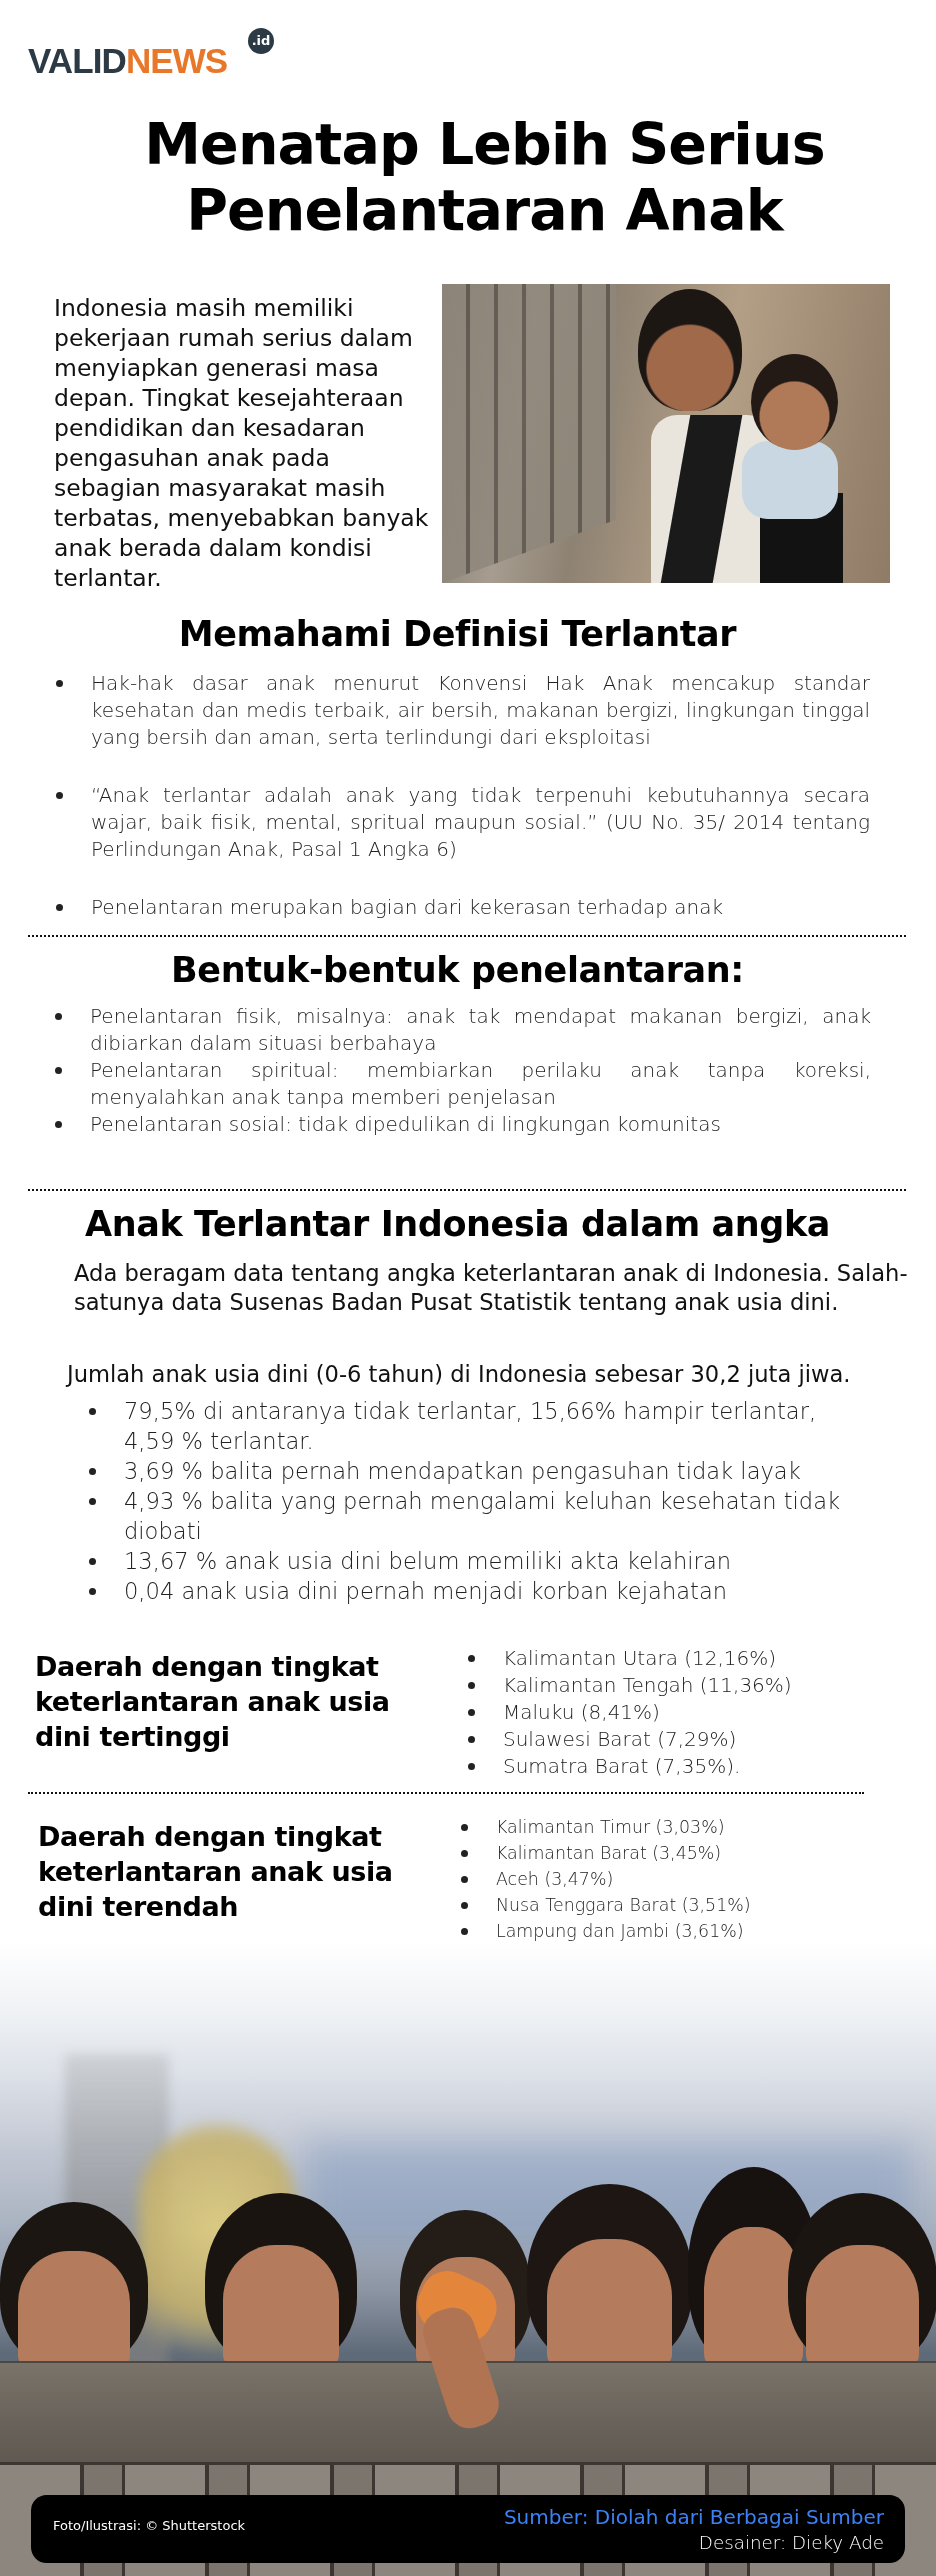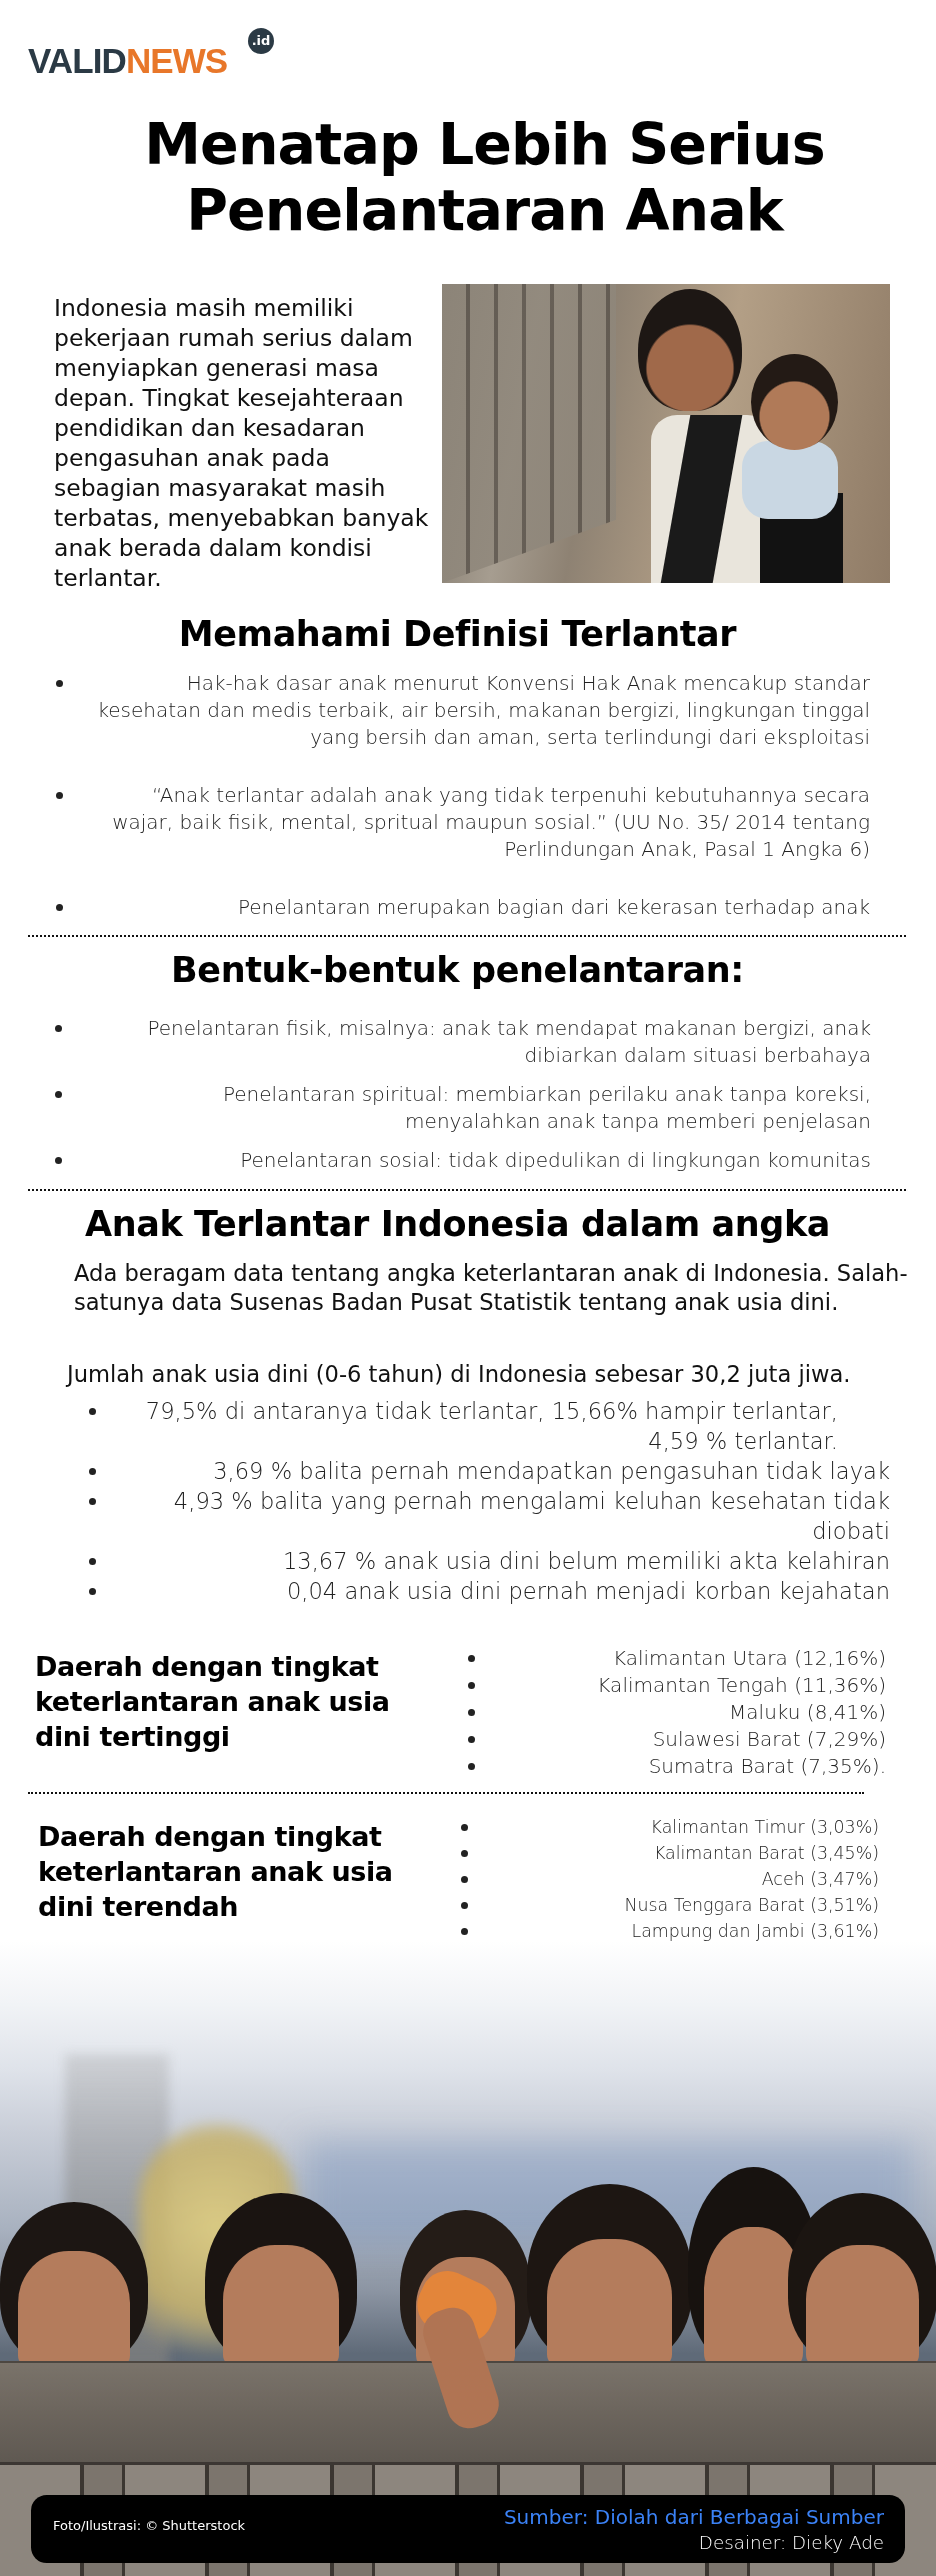--- a/index.html
+++ b/index.html
@@ -21,31 +21,31 @@
   .hero-photo .girl-head { position: absolute; left: 196px; top: 5.2px; width: 104px; height: 122px; border-radius: 50% 50% 45% 45%; background: radial-gradient(circle at 50% 65%, #a0694a 0 45%, #1d1714 47%); }
   .hero-photo .girl-body { position: absolute; left: 209px; top: 131px; width: 122px; height: 174px; border-radius: 26px 26px 0 0; background: #e9e5dc; }
   .hero-photo .strap { position: absolute; left: 233px; top: 131px; width: 52px; height: 174px; background: #1a1a1a; transform: skewX(-10deg); }
   .hero-photo .baby-head { position: absolute; left: 309px; top: 70px; width: 87px; height: 96px; border-radius: 50%; background: radial-gradient(circle at 50% 65%, #b07a58 0 45%, #231a15 47%); }
   .hero-photo .baby-body { position: absolute; left: 300px; top: 157px; width: 96px; height: 78px; border-radius: 26px; background: #c9d7e3; }
   .hero-photo .baby-back { position: absolute; left: 318px; top: 209px; width: 83px; height: 96px; background: #121212; }
 
   .section-title { position: absolute; left: 0; width: 915px; text-align: center; font-weight: 900; font-size: 35px; line-height: 42px; color: #000; letter-spacing: -0.4px; }
 
   ul.bullets { position: absolute; list-style: none; }
-  ul.bullets li { position: relative; color: #222; font-weight: 300; text-align: right; }
+  ul.bullets li { position: relative; color: #222; font-weight: 300; }
   ul.bullets li::before { content: ""; position: absolute; left: -35px; width: 7px; height: 7px; border-radius: 50%; background: #222; }
 
   .def-list { left: 91px; top: 670px; width: 779px; }
   .def-list li { font-size: 20px; line-height: 27px; text-align: justify; }
   .def-list li::before { top: 10.4px; left: -38px; }
 
   .divider { position: absolute; left: 28px; width: 878px; border-top: 2.6px dotted #111; }
 
   .form-list { left: 90px; top: 1003px; width: 781px; }
-  .form-list li { font-size: 20px; line-height: 27px; text-align: justify; margin-top: 12px; }
+  .form-list li { font-size: 20px; line-height: 27px; text-align: justify; }
   .form-list li::before { top: 10.4px; left: -37px; }
 
   .para { position: absolute; font-size: 22.6px; line-height: 29px; color: #111; font-weight: 400; margin-left: 24px; }
 
   .stats-list { left: 124px; top: 1396px; width: 766px; }
   .stats-list li { font-size: 22.6px; line-height: 30px; }
   .stats-list li::before { top: 12.2px; left: -35px; }
 
   .region-title { position: absolute; font-weight: 900; font-size: 27px; line-height: 35px; color: #000; letter-spacing: -0.4px; }
   .region-list { left: 503px; width: 383px; }

